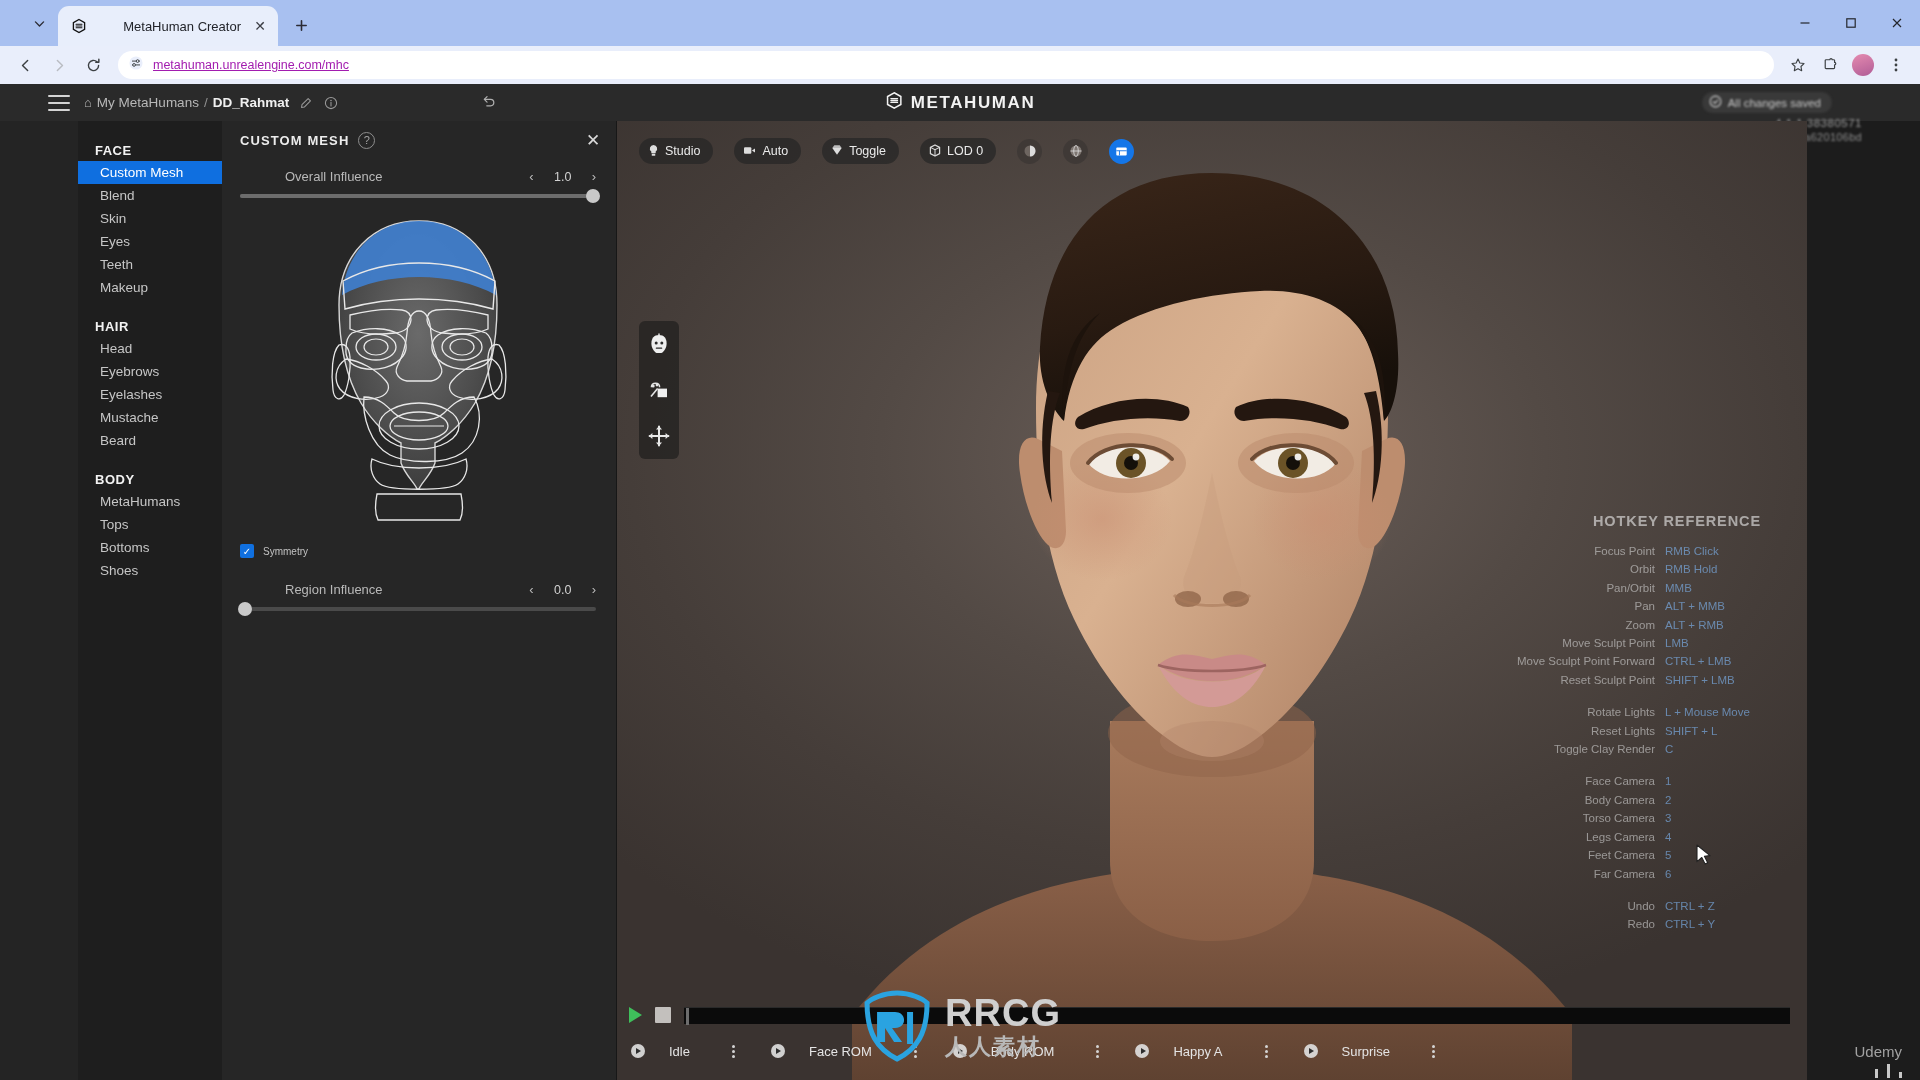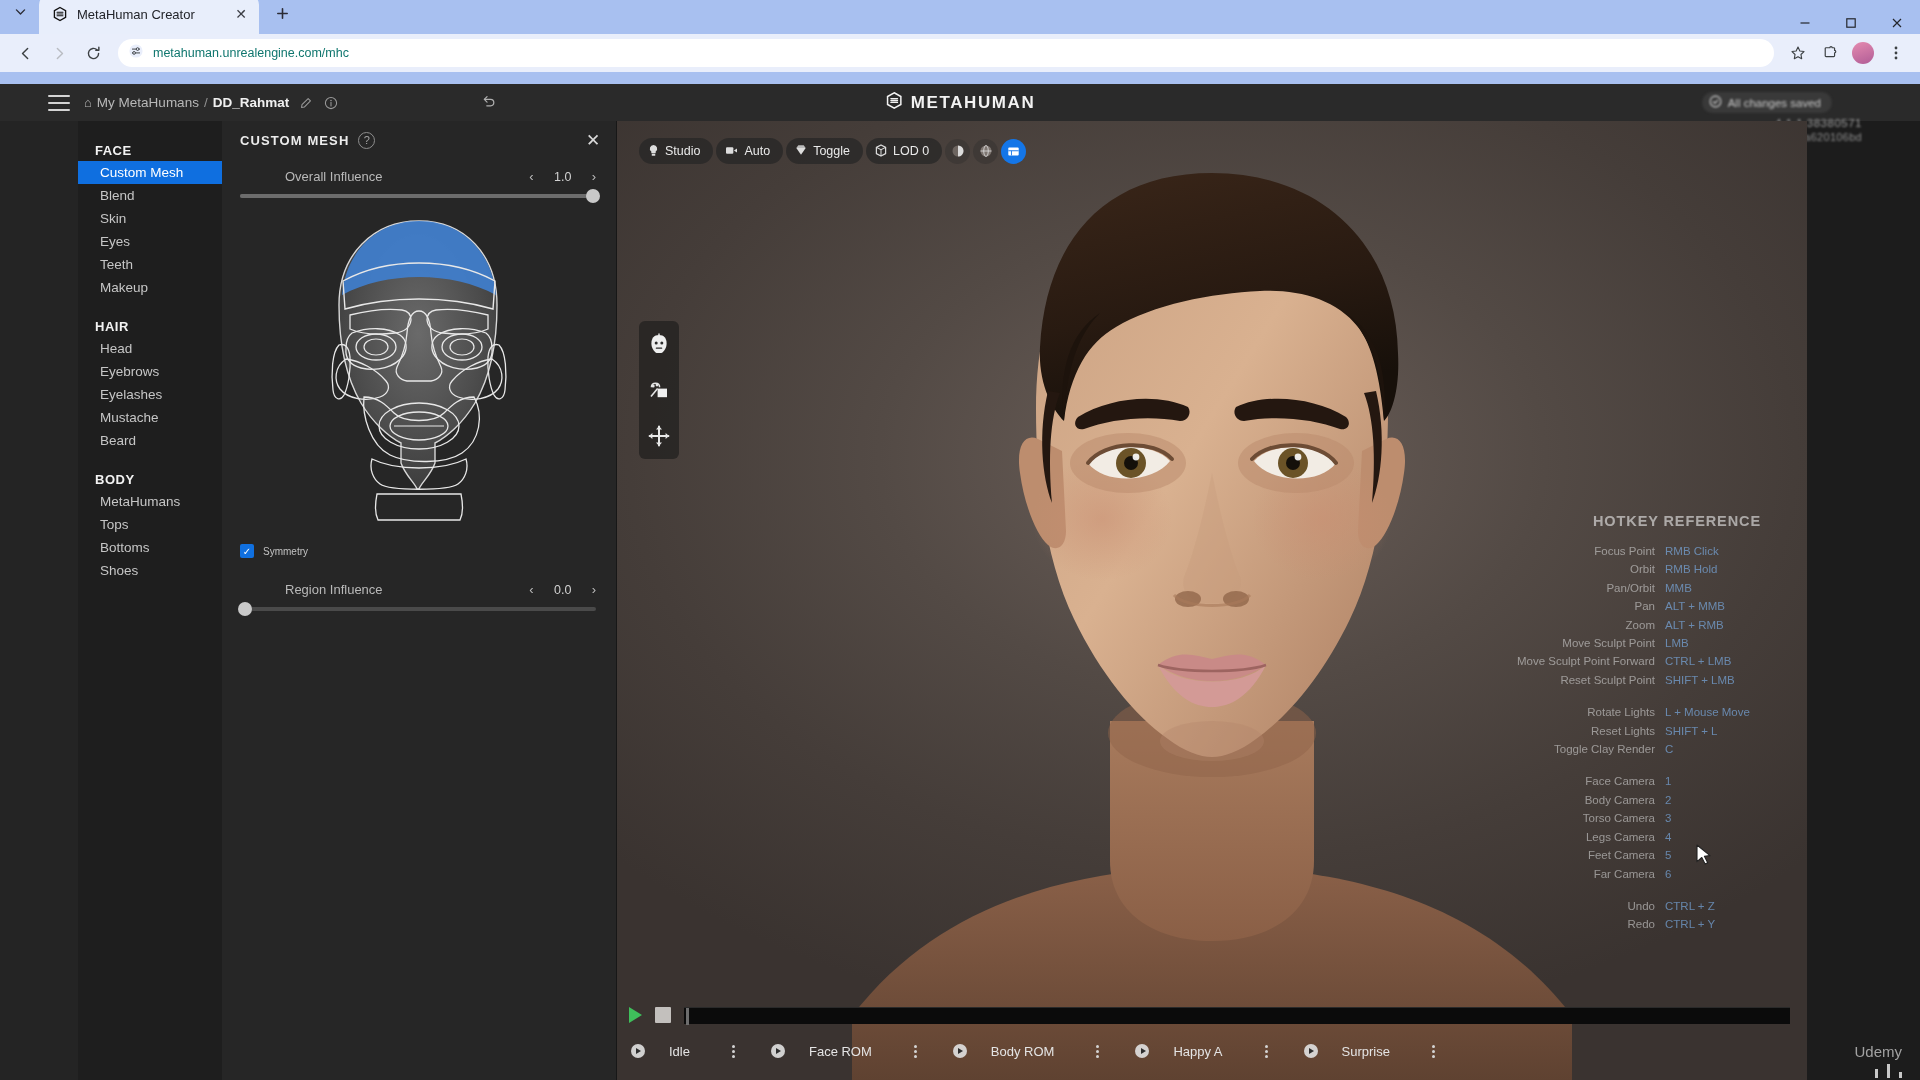--- a/index.html
+++ b/index.html
@@ -5,21 +5,21 @@
   * { margin:0; padding:0; box-sizing:border-box; }
   html, body {
     width:1920px; height:1080px; overflow:hidden;
     background:#1b1b1b;
     font-family:"Liberation Sans", sans-serif;
     -webkit-font-smoothing:antialiased;
   }
 
   
   #browser-chrome { width:1920px; height:84px; background:#a8c0f0; position:relative; }
-  #tabstrip { height:34px; display:flex; align-items:flex-end; padding-left:1px; }
+  #tabstrip { height:46px; display:flex; align-items:flex-end; padding-left:20px;text-align:right; }
   #tab-list-btn {
     width:30px; height:30px; margin:0 4px 8px 4px; border-radius:50%;
     display:flex; align-items:center; justify-content:center; color:#2b2b35; font-size:13px;
   }
   .tab {
     height:40px; min-width:220px; max-width:225px; background:#e8eefb;
     border-radius:11px 11px 0 0; display:flex; align-items:center;
     padding:0 8px 0 12px; gap:9px; position:relative;
   }
   .tab-favicon { width:17px; height:17px; flex:0 0 17px; display:flex; align-items:center; justify-content:center; }
@@ -33,21 +33,21 @@
     color:#24262c; font-size:13px; }
 
   #toolbar-row { height:38px; display:flex; align-items:center; padding:0 10px; gap:4px; background:#e9eefb; }
   .nav-btn { width:30px; height:30px; display:flex; align-items:center; justify-content:center;
     color:#3c4043; font-size:16px; border-radius:50%; }
   .nav-btn.disabled { color:#b9bcc2; }
   #omnibox {
     flex:1; height:28px; background:#fff; border-radius:15px; display:flex; align-items:center;
     padding:0 10px; gap:9px; margin:0 6px; min-width:0;
   }
-  #omnibox-url { font-size:12.5px; color:#0f766e; white-space:nowrap; overflow:hidden; text-overflow:ellipsis; }
+  #omnibox-url { font-size:12.5px; color:#a21caf; white-space:nowrap; overflow:hidden; text-overflow:ellipsis;text-decoration:underline; }
   .omni-right { width:28px; height:28px; display:flex; align-items:center; justify-content:center;
     color:#3c4043; font-size:14px; }
   #profile-avatar { width:22px; height:22px; border-radius:50%;
     background:linear-gradient(160deg,#e58bb0,#b05c96); margin:0 4px; }
 
   
   #app { position:absolute; left:0; top:84px; width:1920px; height:996px; background:#1c1c1c; overflow:hidden; }
 
   #app-header {
     position:absolute; left:0; top:0; width:1920px; height:37px;
@@ -123,21 +123,21 @@
 
   
   #viewport { position:absolute; left:617px; top:37px; width:1190px; height:959px; overflow:hidden;
     background:#4c4542; }
   #bg-grad { position:absolute; inset:0;
     background:
       radial-gradient(ellipse 70% 60% at 50% 35%, #6b5f59 0%, #534a45 40%, #453d39 70%, #3a3330 100%);
   }
   #portrait { position:absolute; left:50%; top:0; transform:translateX(-50%); width:720px; height:959px; }
 
-  #vp-toolbar { position:absolute; left:22px; top:17px; display:flex; align-items:center; gap:3px; z-index:6; }
+  #vp-toolbar { position:absolute; left:22px; top:17px; display:flex; align-items:center; gap:21px; z-index:6; }
   .vp-chip { height:26px; padding:0 13px 0 9px; background:rgba(38,38,38,.72); border-radius:13px;
     display:flex; align-items:center; gap:6px; color:#eaeaea; font-size:12.5px; }
   .vp-chip .g { font-size:11px; color:#d6d6d6; }
   .vp-icon-btn { width:25px; height:25px; border-radius:50%; background:rgba(60,55,52,.8);
     display:flex; align-items:center; justify-content:center; font-size:11px; color:#ddd; }
   .vp-icon-btn.on { background:#1476e8; }
 
   #vp-tools { position:absolute; left:22px; top:200px; width:40px; background:rgba(35,33,32,.78);
     border-radius:6px; padding:10px 0; display:flex; flex-direction:column;
     align-items:center; gap:20px; z-index:6; }
@@ -775,20 +775,33 @@
         <span class="anim-name">Surprise</span>
         <span class="anim-menu">
             <span></span>
             <span></span>
             <span></span>
           </span>
       </div>
     </div>
   </div>
 
+  <div id="watermark">
+    <div id="wm-shield">
+      <svg width="76" height="76" viewBox="0 0 76 76">
+        <path d="M38 5c14 0 26 6 30 10 0 30-10 46-30 56C18 61 8 45 8 15c4-4 16-10 30-10z" fill="none" stroke="#2aa3e0" stroke-width="5"></path>
+        <path d="M26 24h10c6 0 9 4 9 8s-3 8-9 8h-3l10 14h-8l-9-14v14h-8V24z" fill="#2aa3e0"></path>
+        <path d="M48 24h6v32h-6z" fill="#2aa3e0"></path>
+      </svg>
+    </div>
+    <div id="wm-text">
+      <span id="wm-main">RRCG</span>
+      <span id="wm-sub">人人素材</span>
+    </div>
+  </div>
 
   <div id="udemy">Udemy</div>
   <div id="taskbar-bits">
     <i style="height:9px"></i>
     <i style="height:14px"></i>
     <i style="height:6px"></i>
   </div>
 </div>
 
 </body></html>

